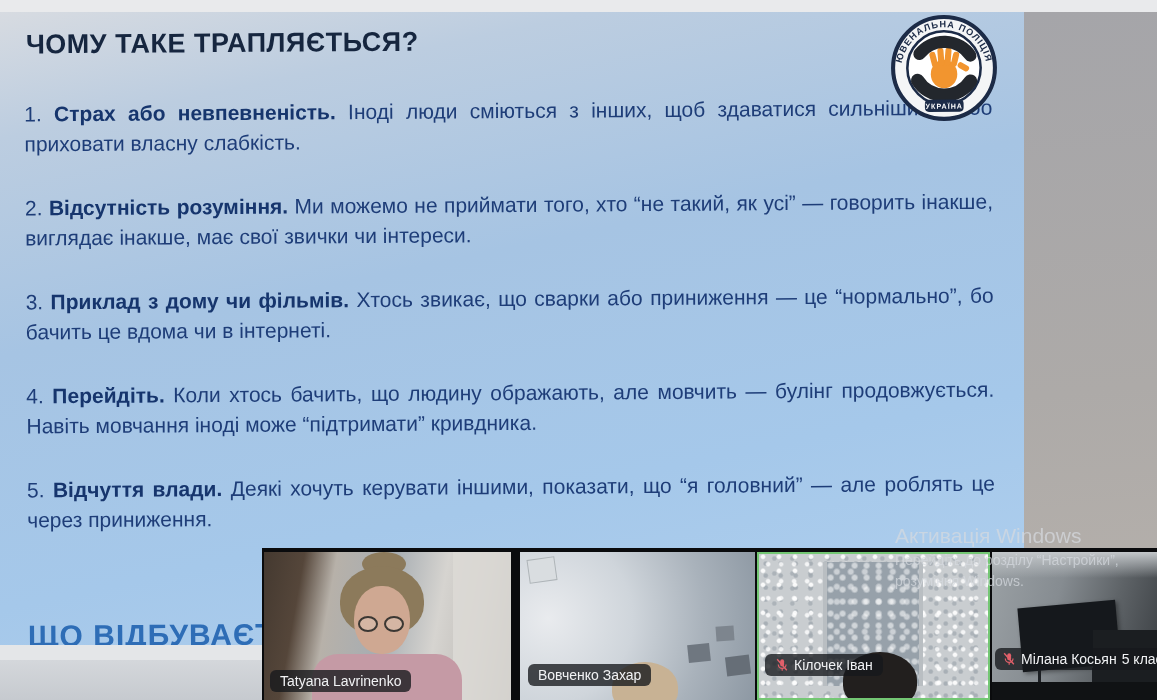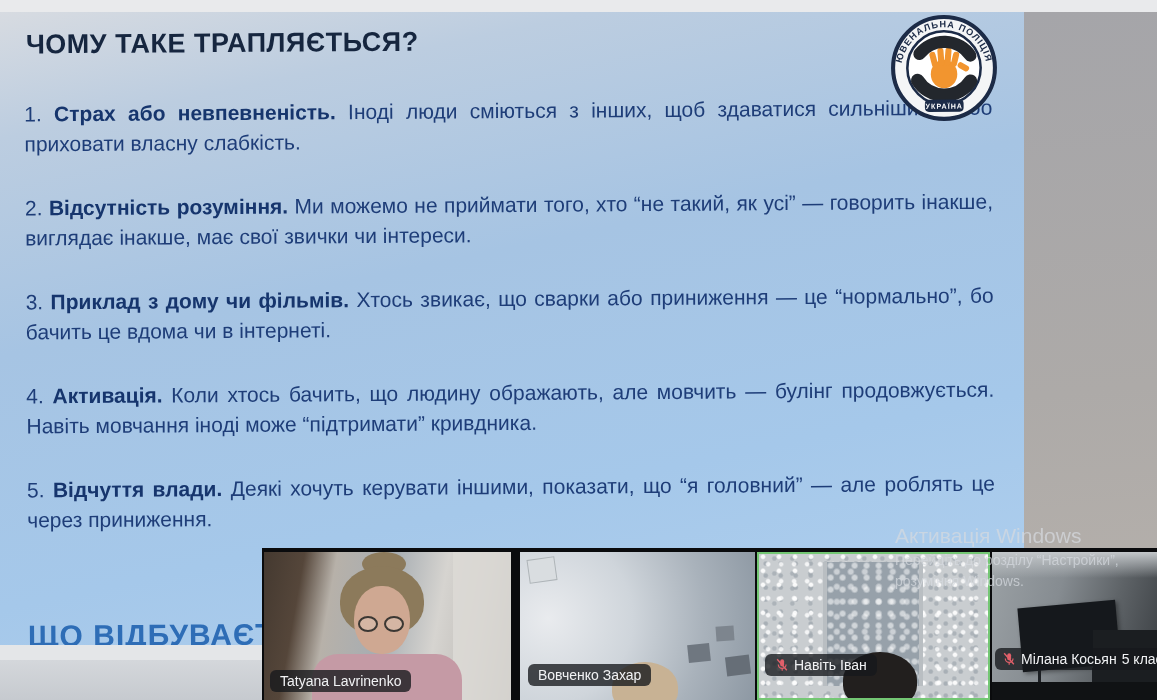--- a/index.html
+++ b/index.html
@@ -116,21 +116,21 @@
           <span class="lead">Відсутність розуміння.</span>
           <span class="body-text">Ми можемо не приймати того, хто “не такий, як усі” — говорить інакше, виглядає інакше, має свої звички чи інтереси.</span>
         </div>
         <div class="point">
           <span class="num">3.</span>
           <span class="lead">Приклад з дому чи фільмів.</span>
           <span class="body-text">Хтось звикає, що сварки або приниження — це “нормально”, бо бачить це вдома чи в інтернеті.</span>
         </div>
         <div class="point">
           <span class="num">4.</span>
-          <span class="lead">Активація.</span>
+          <span class="lead">Перейдіть.</span>
           <span class="body-text">Коли хтось бачить, що людину ображають, але мовчить — булінг продовжується. Навіть мовчання іноді може “підтримати” кривдника.</span>
         </div>
         <div class="point">
           <span class="num">5.</span>
           <span class="lead">Відчуття влади.</span>
           <span class="body-text">Деякі хочуть керувати іншими, показати, що “я головний” — але роблять це через приниження.</span>
         </div>
       </div>
 
       <div class="next-title">ЩО ВІДБУВАЄТЬС</div>
@@ -205,21 +205,21 @@
         <div class="win"></div>
           <div class="head"></div>
       </div>
       <div class="name-tag tag-3">
         <svg class="mic" viewBox="0 0 16 16">
           <rect x="6" y="1.5" width="4.4" height="8" rx="2.2" fill="#e2606a"></rect>
           <path d="M3.8 7.5 a4.4 4.4 0 0 0 8.8 0" stroke="#e2606a" stroke-width="1.4" fill="none"></path>
           <line x1="8.2" y1="12" x2="8.2" y2="14.5" stroke="#e2606a" stroke-width="1.4"></line>
           <line x1="2.5" y1="1.5" x2="13.5" y2="14" stroke="#e2606a" stroke-width="1.6"></line>
         </svg>
-        <span>Навіть Іван</span>
+        <span>Кілочек Іван</span>
       </div>
     </div>
 
     <div class="tile tile-4">
       <div class="sc4">
         <div class="tv"></div>
           <div class="leg1"></div>
           <div class="leg2"></div>
         <div class="cab"></div>
           <div class="floor"></div>

